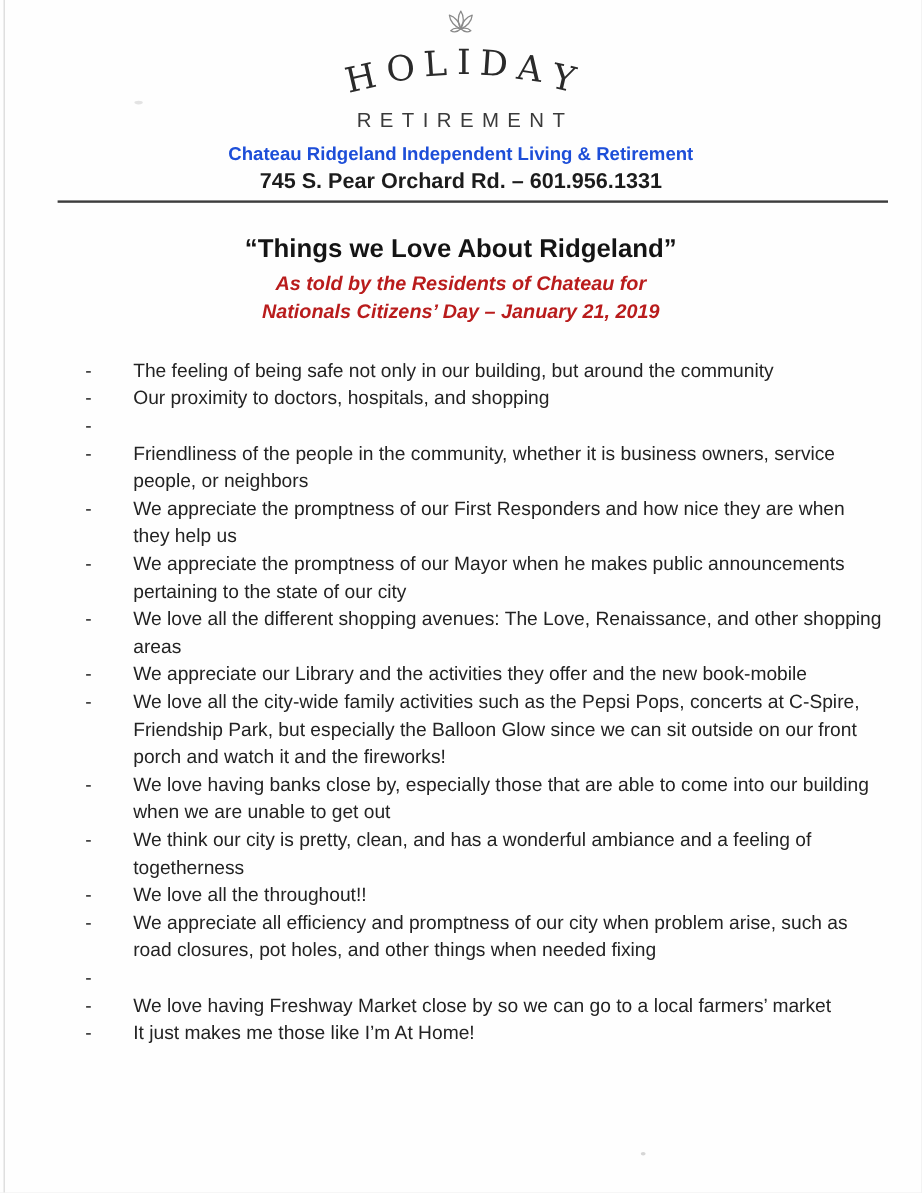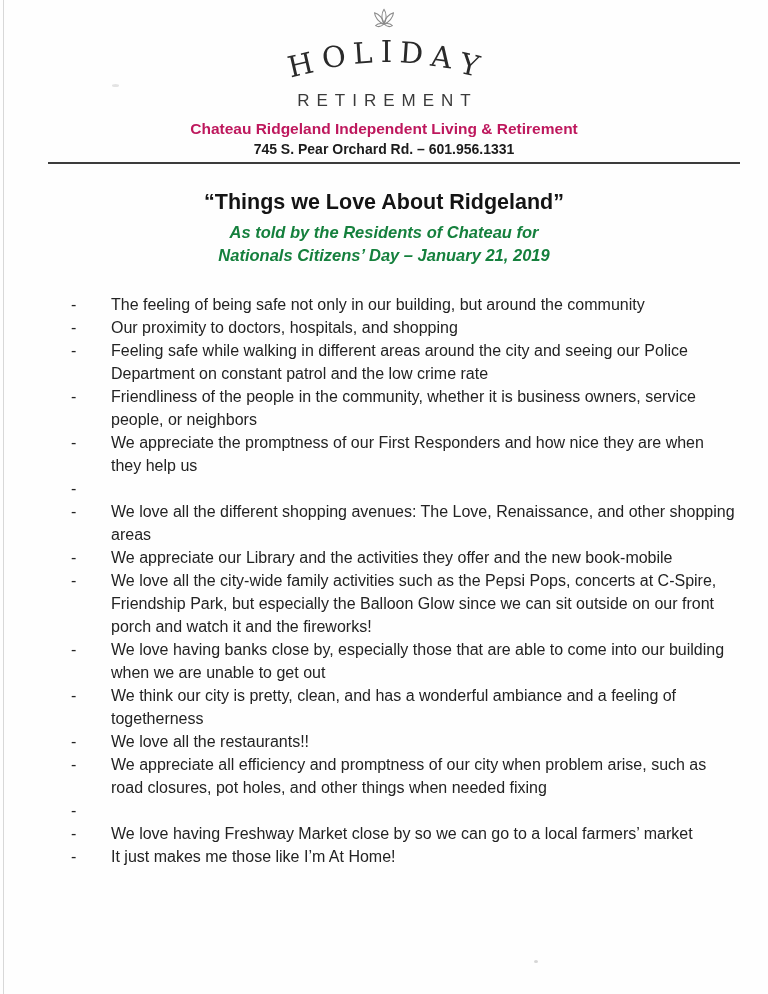--- a/index.html
+++ b/index.html
@@ -44,40 +44,40 @@
   .bl4{ transform:translateY(-1px) rotate(4deg); }
   .bl5{ transform:translateY(3px)  rotate(8deg); }
   .bl6{ transform:translateY(11px) rotate(13deg); }
   .brand-tagline{
     margin-top:1px;
     font-size:17px; color:#3a3a3a;
     letter-spacing:7px; text-indent:7px;
   }
   .facility-name{
     margin-top:9px;
-    font-size:15.5px; font-weight:700; color:#be185d;
+    font-size:15.5px; font-weight:700; color:#1d4ed8;
   }
   .facility-address{
     margin-top:3px;
-    font-size:14px; font-weight:700; color:#1c1c1c;
+    font-size:18px; font-weight:700; color:#1c1c1c;
   }
   .header-rule{
     margin:5px 28px 0 48px;
     border:none; border-top:2px solid #3c3c3c;
   }
 
   
   .title-block{ text-align:center; margin-top:24px; }
   .doc-title{
     font-size:21.5px; font-weight:700; color:#141414;
     line-height:28px;
   }
   .doc-subtitle{
     margin-top:5px;
-    font-size:16.5px; font-weight:700; font-style:italic; color:#15803d;
+    font-size:16.5px; font-weight:700; font-style:italic; color:#b91c1c;
     line-height:23px;
   }
 
   
   .love-list{
     margin-top:26px;
     padding-left:71px; padding-right:8px;
     font-size:16px; line-height:23px; color:#232323;
   }
   .list-row{ display:flex; }
@@ -131,35 +131,35 @@
       <div class="list-row">
       <div class="list-dash">-</div>
       <div class="list-text">The feeling of being safe not only in our building, but around the community</div>
     </div>
       <div class="list-row">
       <div class="list-dash">-</div>
       <div class="list-text">Our proximity to doctors, hospitals, and shopping</div>
     </div>
       <div class="list-row">
       <div class="list-dash">-</div>
-      <div class="list-text">Feeling safe while walking in different areas around the city and seeing our Police
-Department on constant patrol and the low crime rate</div>
     </div>
       <div class="list-row">
       <div class="list-dash">-</div>
       <div class="list-text">Friendliness of the people in the community, whether it is business owners, service
 people, or neighbors</div>
     </div>
       <div class="list-row">
       <div class="list-dash">-</div>
       <div class="list-text">We appreciate the promptness of our First Responders and how nice they are when
 they help us</div>
     </div>
       <div class="list-row">
       <div class="list-dash">-</div>
+      <div class="list-text">We appreciate the promptness of our Mayor when he makes public announcements
+pertaining to the state of our city</div>
     </div>
       <div class="list-row">
       <div class="list-dash">-</div>
       <div class="list-text">We love all the different shopping avenues: The Love, Renaissance, and other shopping
 areas</div>
     </div>
       <div class="list-row">
       <div class="list-dash">-</div>
       <div class="list-text">We appreciate our Library and the activities they offer and the new book-mobile</div>
     </div>
@@ -174,21 +174,21 @@
       <div class="list-text">We love having banks close by, especially those that are able to come into our building
 when we are unable to get out</div>
     </div>
       <div class="list-row">
       <div class="list-dash">-</div>
       <div class="list-text">We think our city is pretty, clean, and has a wonderful ambiance and a feeling of
 togetherness</div>
     </div>
       <div class="list-row">
       <div class="list-dash">-</div>
-      <div class="list-text">We love all the restaurants!!</div>
+      <div class="list-text">We love all the throughout!!</div>
     </div>
       <div class="list-row">
       <div class="list-dash">-</div>
       <div class="list-text">We appreciate all efficiency and promptness of our city when problem arise, such as
 road closures, pot holes, and other things when needed fixing</div>
     </div>
       <div class="list-row">
       <div class="list-dash">-</div>
     </div>
       <div class="list-row">

